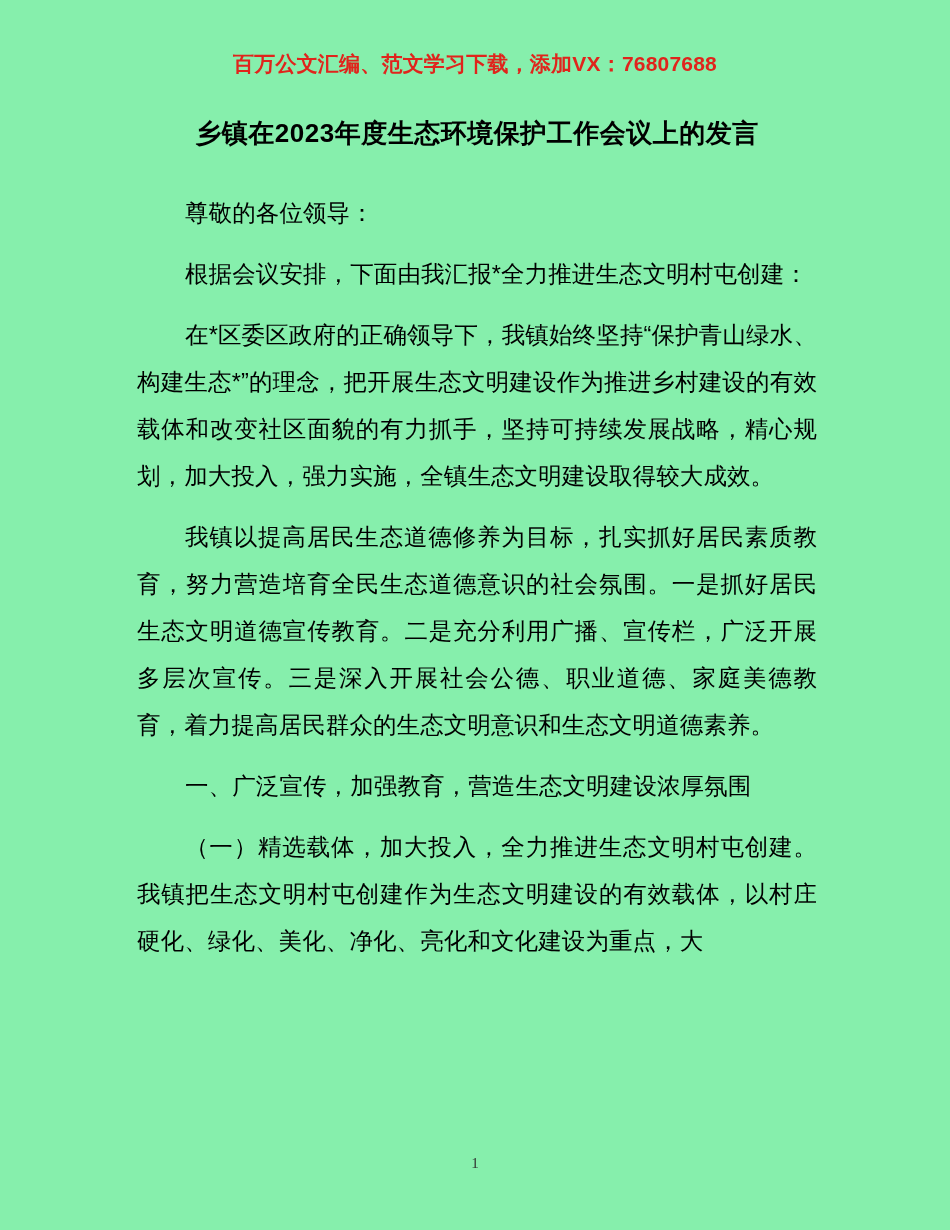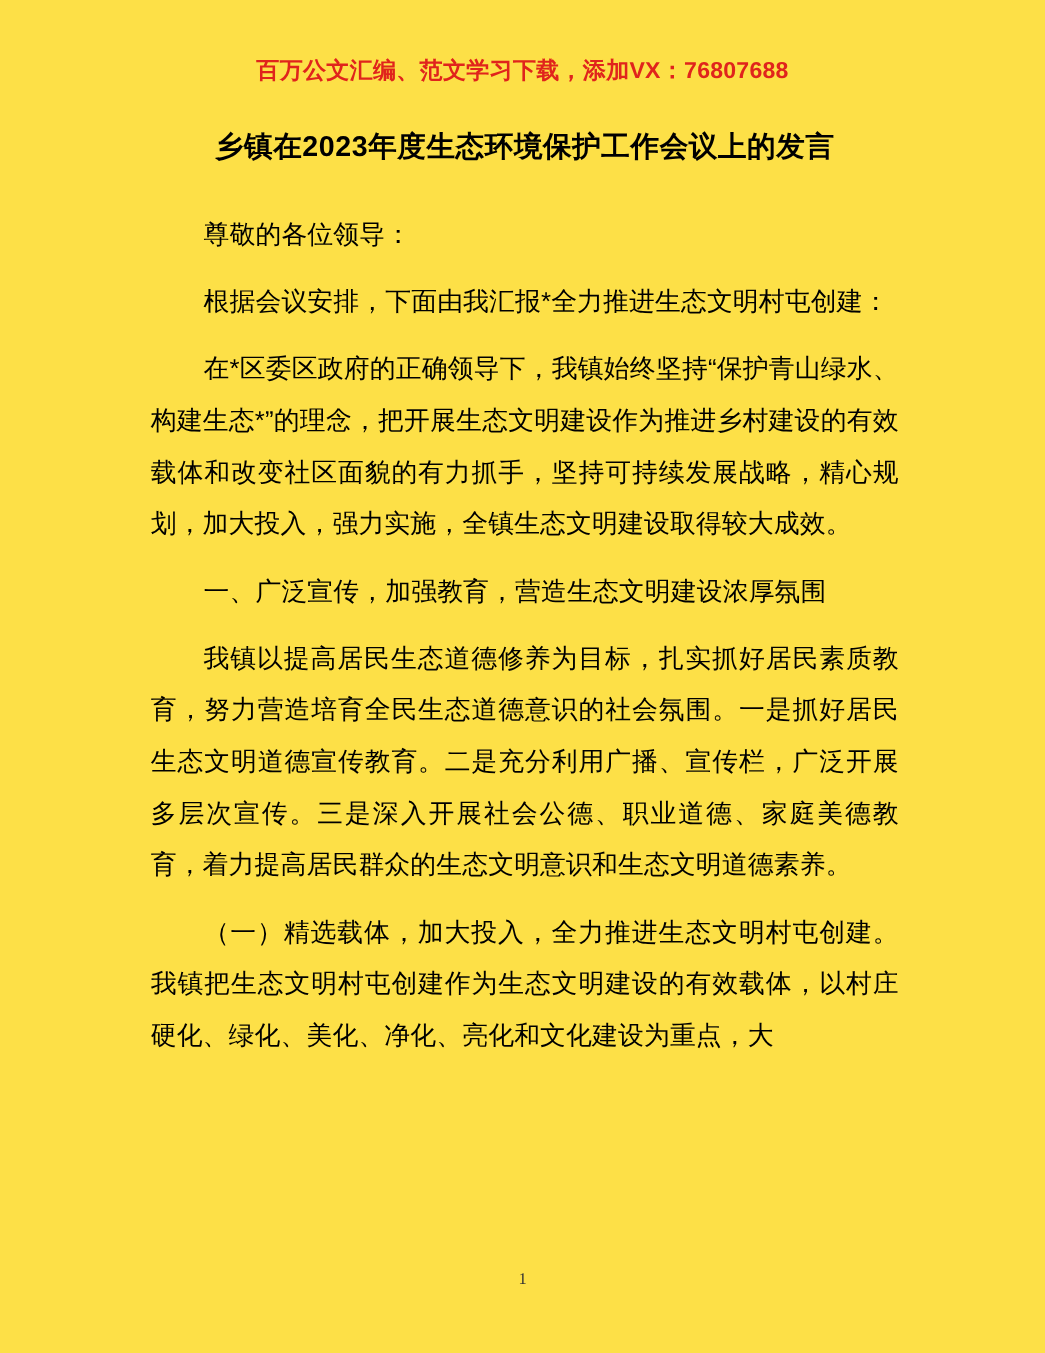--- a/index.html
+++ b/index.html
@@ -4,21 +4,21 @@
 <style>
   html, body {
     margin: 0;
     padding: 0;
     background: #ffffff;
   }
   .page {
     position: relative;
     width: 950px;
     height: 1230px;
-    background: #fde047;
+    background: #86efac;
     overflow: hidden;
     font-family: "Liberation Sans", "DejaVu Sans", sans-serif;
     -webkit-font-smoothing: antialiased;
   }
 
   
   .promo-banner {
     position: absolute;
     top: 50px;
     left: 0;
@@ -95,23 +95,23 @@
     <h1 class="doc-title">乡镇在2023年度生态环境保护工作会议上的发言</h1>
 
     <div class="title-gap"></div>
 
     <p class="para gap-sm">尊敬的各位领导：</p>
 
     <p class="para gap-md">根据会议安排，下面由我汇报*全力推进生态文明村屯创建：</p>
 
     <p class="para gap-md">在*区委区政府的正确领导下，我镇始终坚持“保护青山绿水、构建生态*”的理念，把开展生态文明建设作为推进乡村建设的有效载体和改变社区面貌的有力抓手，坚持可持续发展战略，精心规划，加大投入，强力实施，全镇生态文明建设取得较大成效。</p>
 
+    <p class="para gap-md">我镇以提高居民生态道德修养为目标，扎实抓好居民素质教育，努力营造培育全民生态道德意识的社会氛围。一是抓好居民生态文明道德宣传教育。二是充分利用广播、宣传栏，广泛开展多层次宣传。三是深入开展社会公德、职业道德、家庭美德教育，着力提高居民群众的生态文明意识和生态文明道德素养。</p>
+
     <p class="para gap-md">一、广泛宣传，加强教育，营造生态文明建设浓厚氛围</p>
-
-    <p class="para gap-md">我镇以提高居民生态道德修养为目标，扎实抓好居民素质教育，努力营造培育全民生态道德意识的社会氛围。一是抓好居民生态文明道德宣传教育。二是充分利用广播、宣传栏，广泛开展多层次宣传。三是深入开展社会公德、职业道德、家庭美德教育，着力提高居民群众的生态文明意识和生态文明道德素养。</p>
 
 
     <p class="para gap-md">（一）精选载体，加大投入，全力推进生态文明村屯创建。我镇把生态文明村屯创建作为生态文明建设的有效载体，以村庄硬化、绿化、美化、净化、亮化和文化建设为重点，大</p>
 
   </div>
 
   <div class="page-number">1</div>
 
 </div>
 

